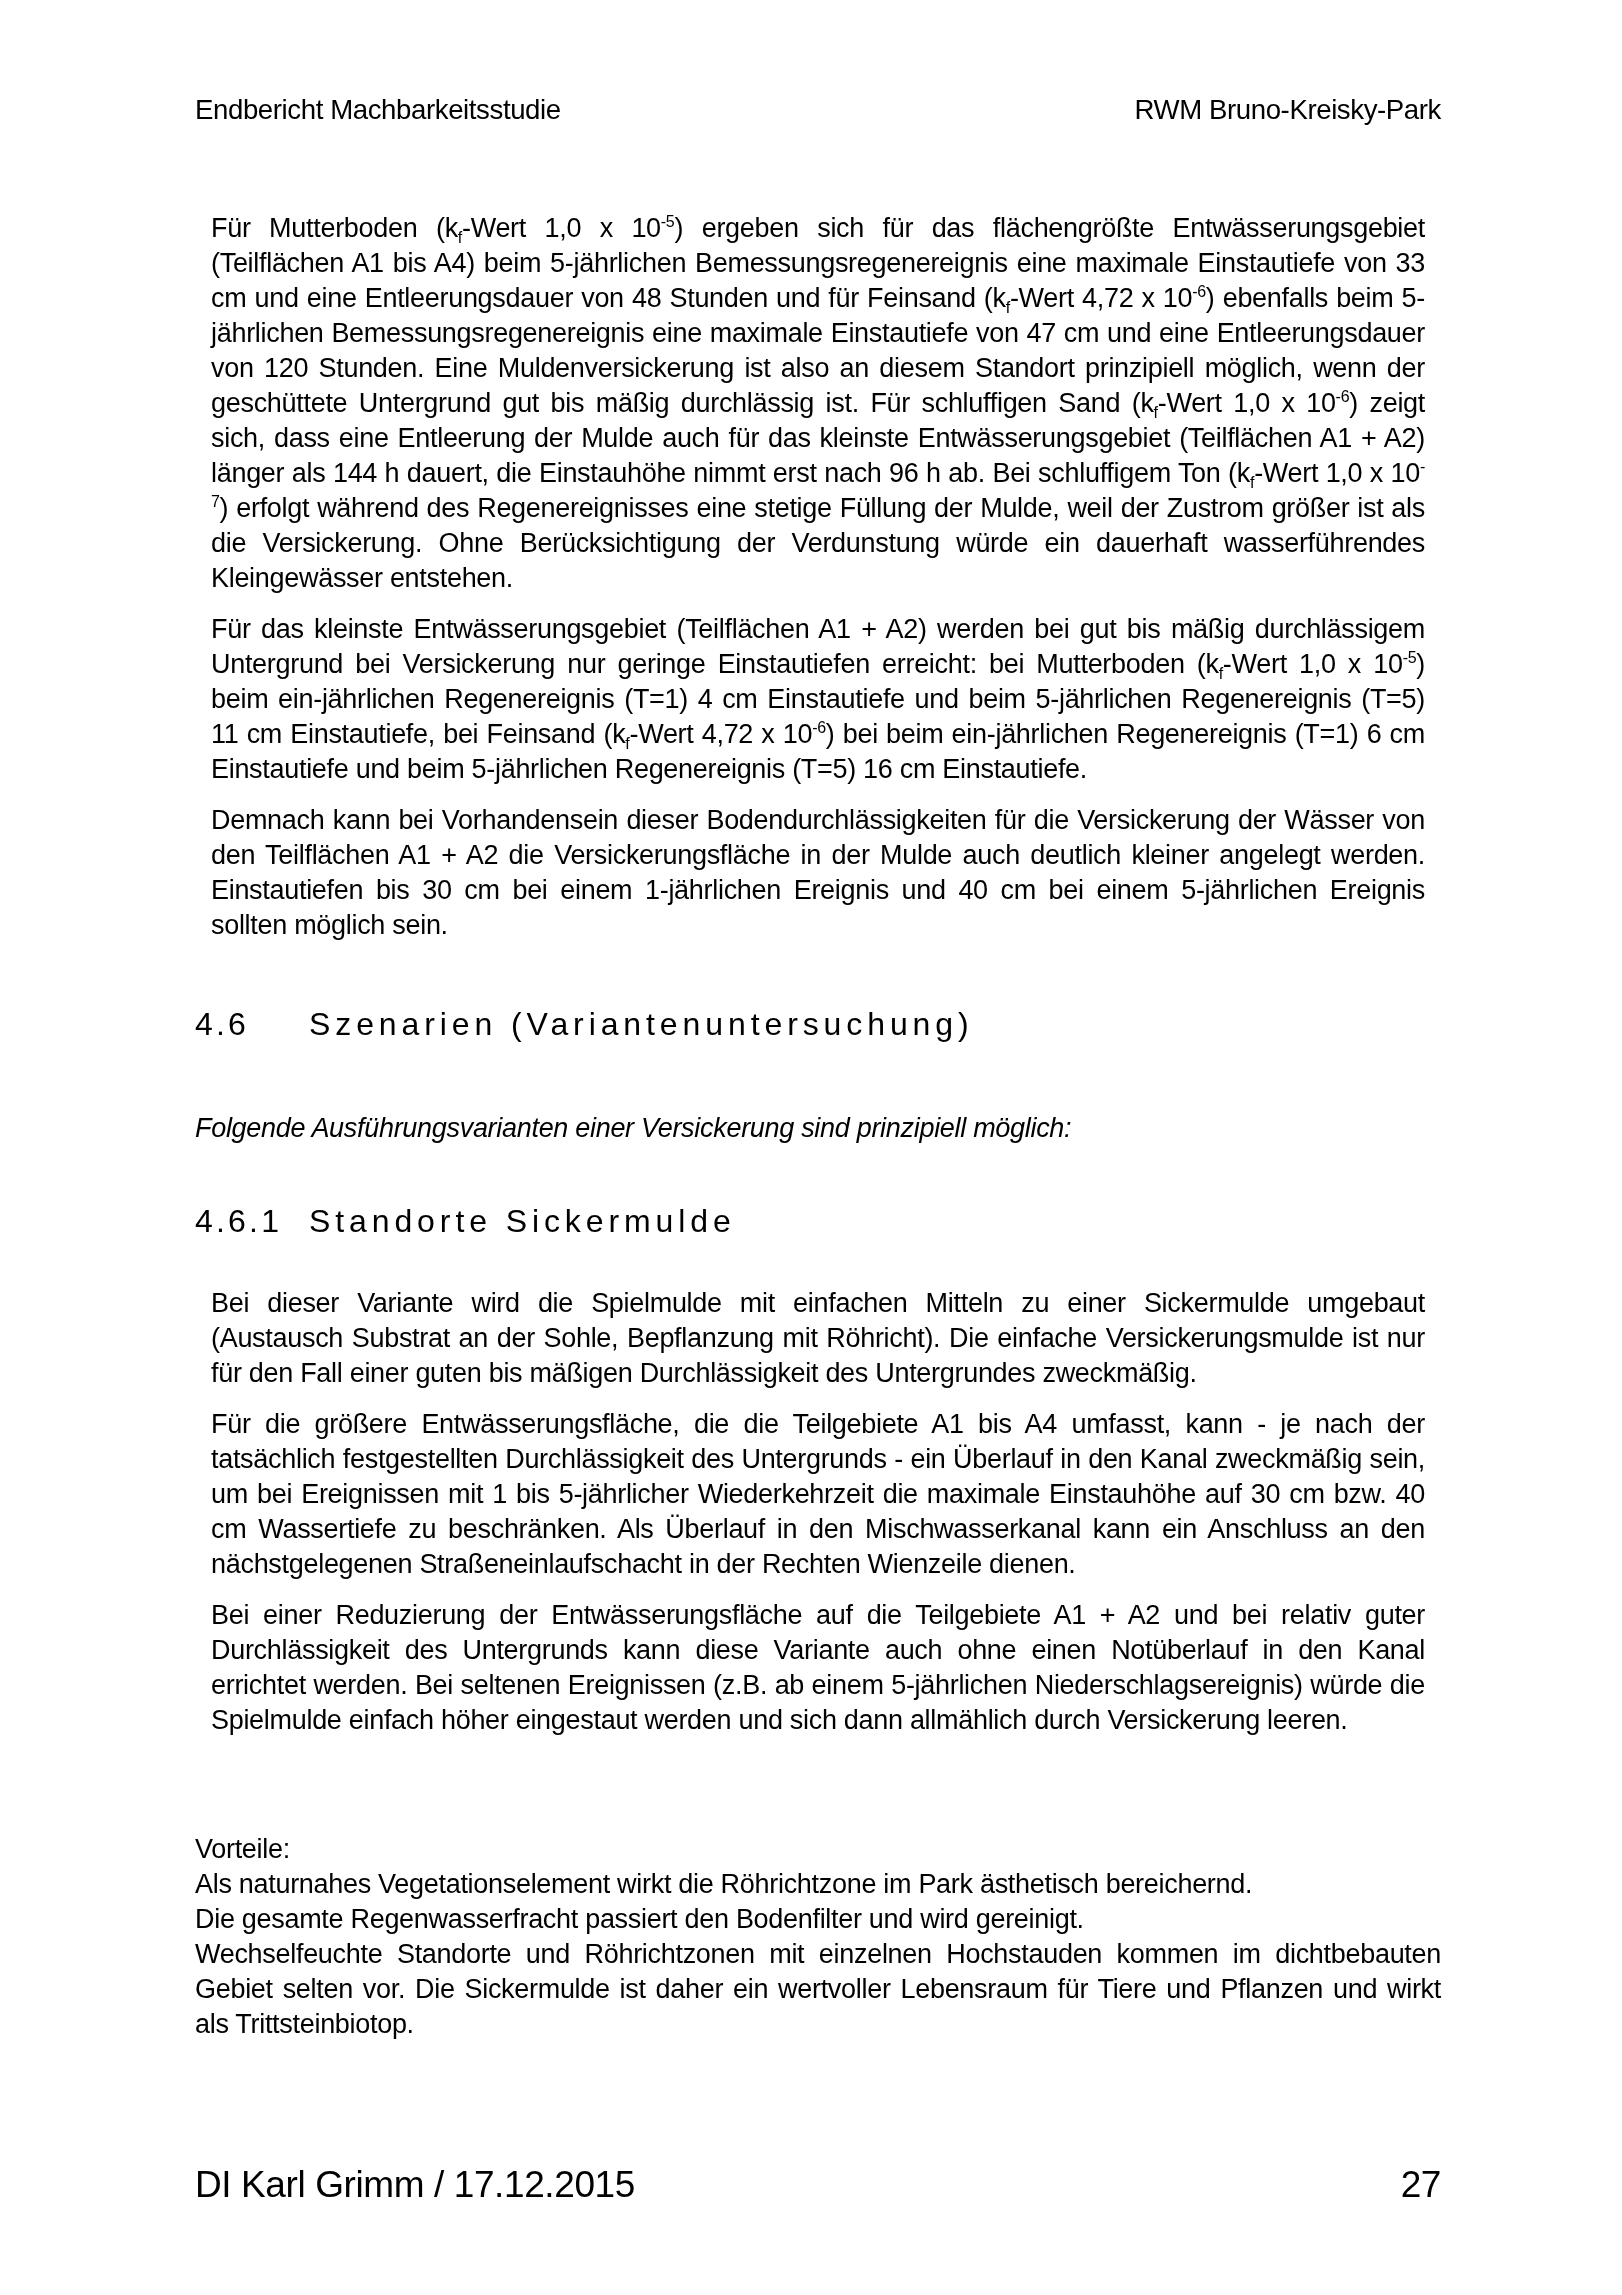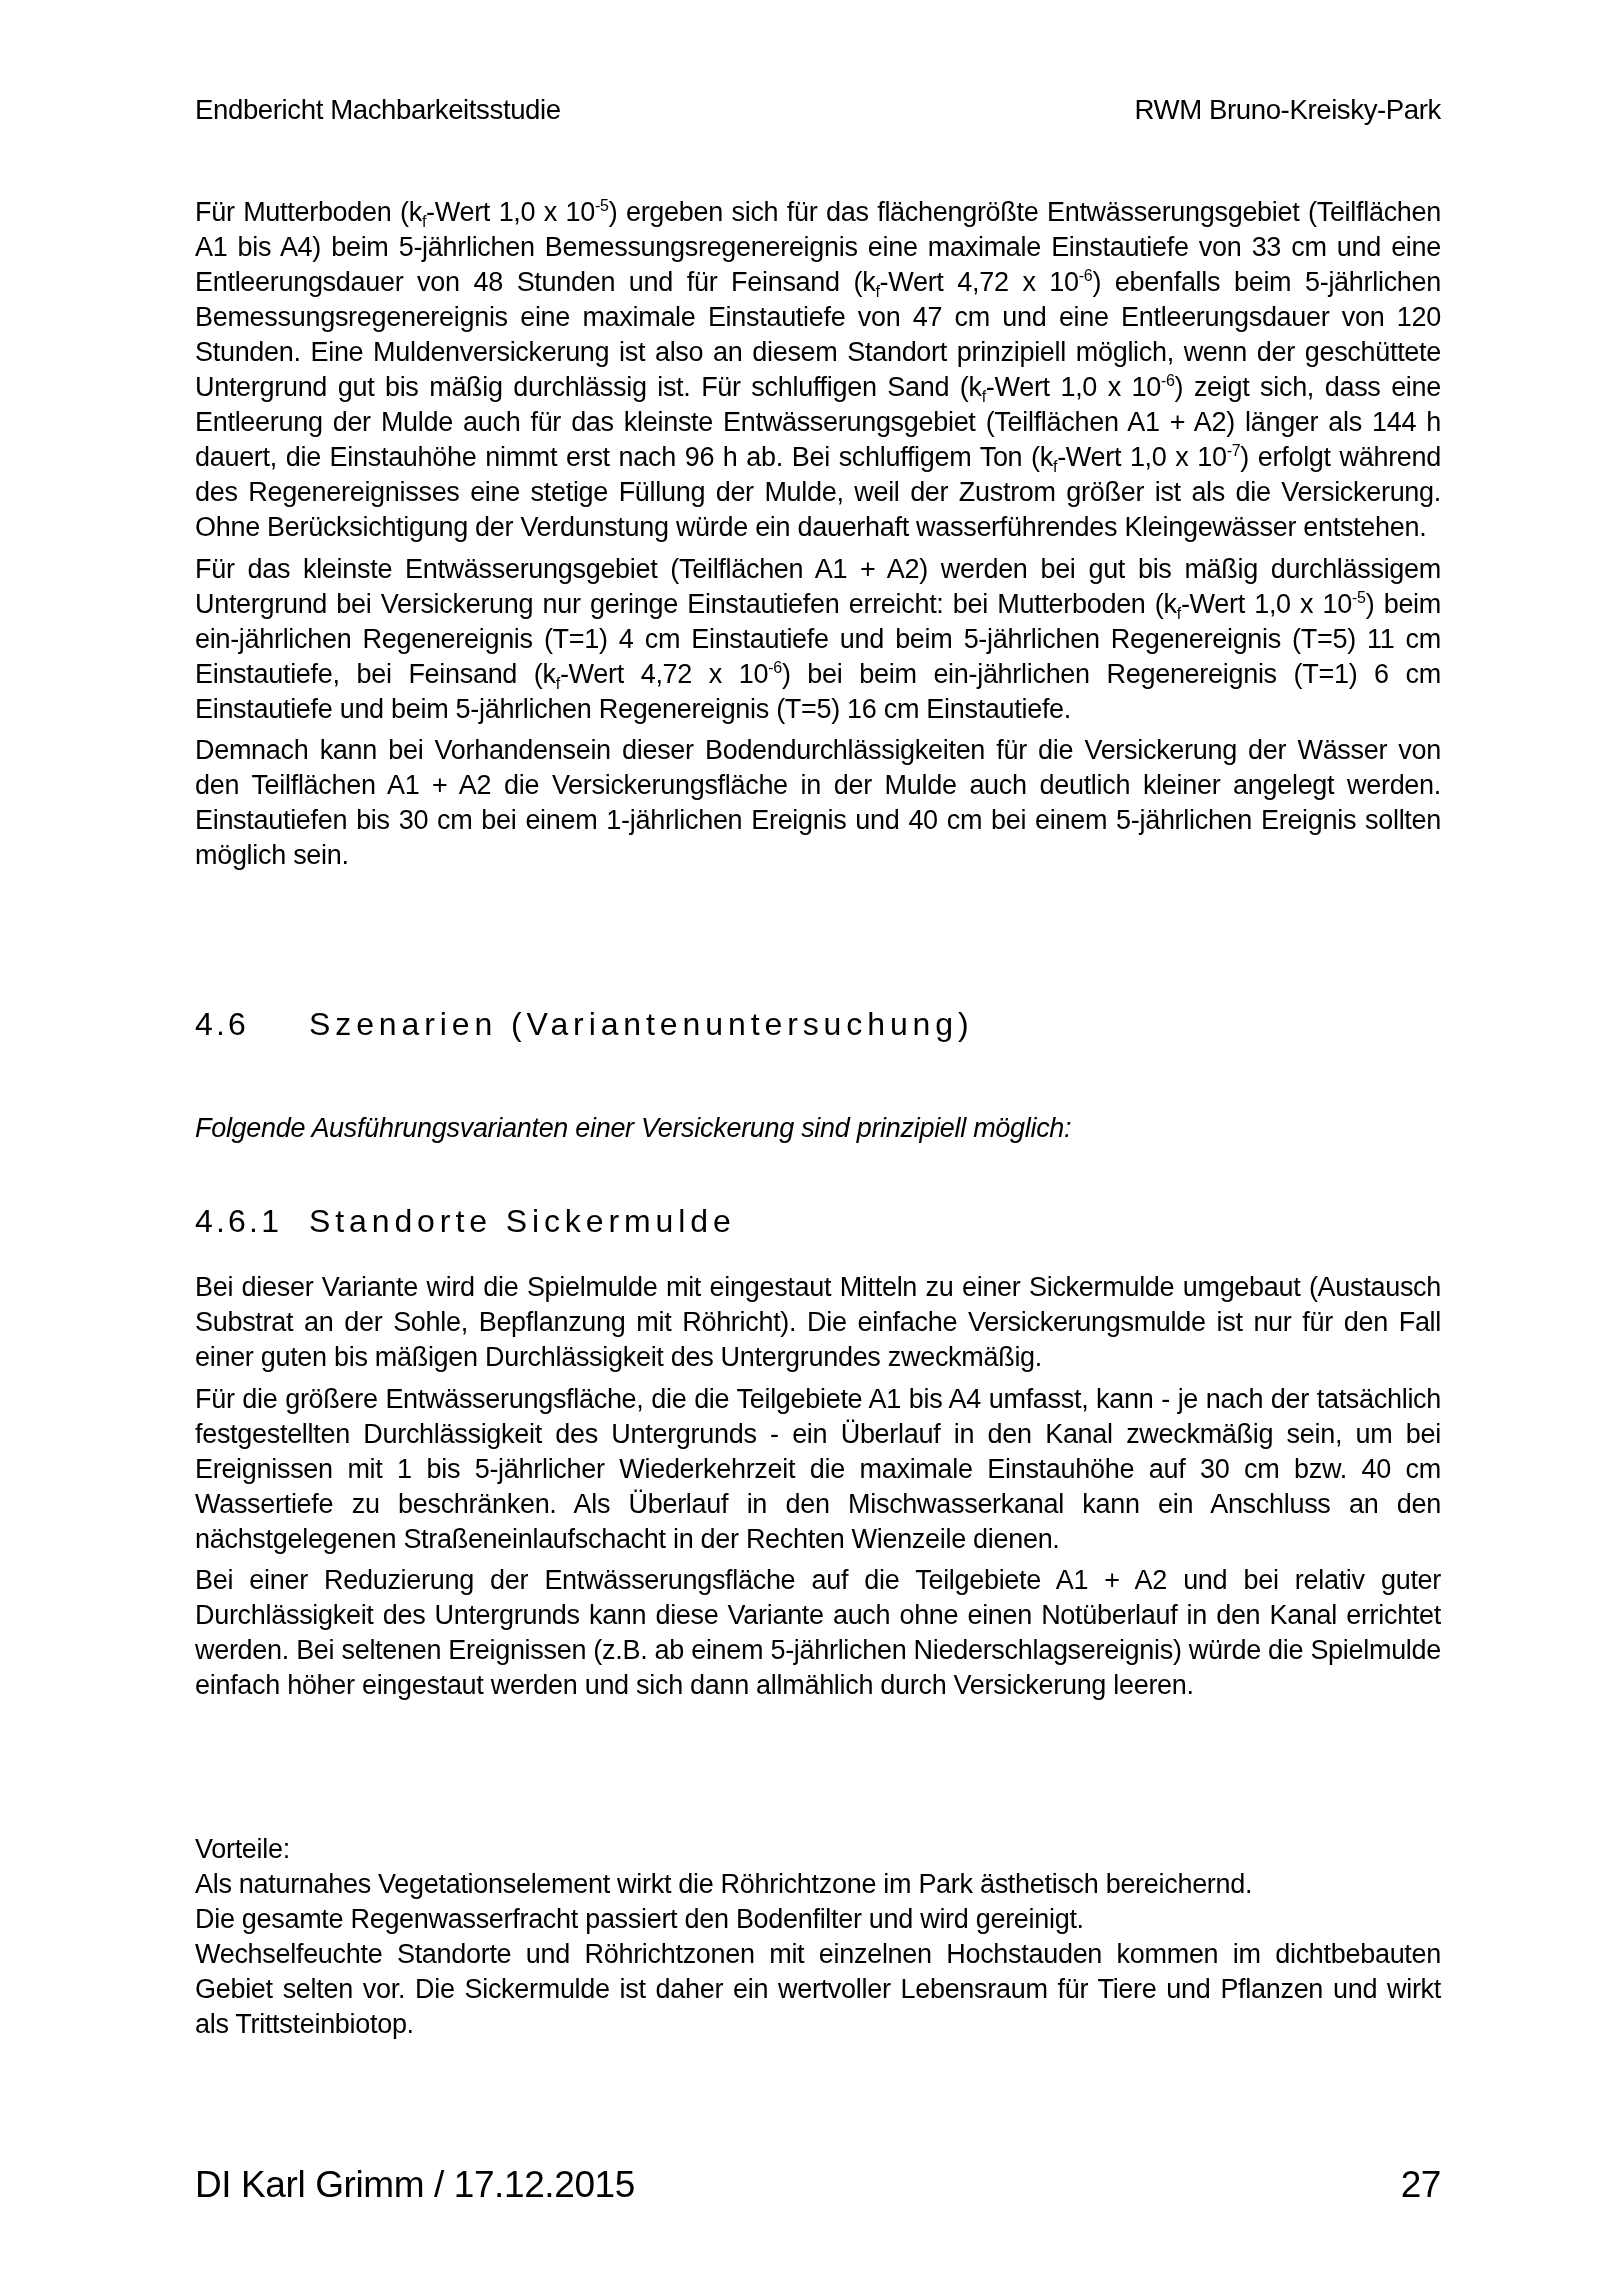--- a/index.html
+++ b/index.html
@@ -1,20 +1,20 @@
 <!DOCTYPE html>
 <html style="font-size:13px"><head>
 <meta charset="utf-8">
 <style>
   html, body { margin: 0; padding: 0; background: #ffffff; }
   body { width: 1622px; height: 2295px; position: relative; overflow: hidden; color: #000; font-family: "Liberation Sans", sans-serif; }
   .page { position: absolute; left: 0; top: 0; width: 1622px; height: 1896px; }
   .hdr { position: absolute; top: 94px; left: 195px; width: 1246px; font-size: 27.6px; display: flex; justify-content: space-between; letter-spacing: -0.4px; }
   .body { position: absolute; left: 195px; width: 1246px; font-size: 27px; line-height: 35px; letter-spacing: -0.3px; }
-  .p { text-align: justify; margin: 0; }
+  .p { text-align: justify; margin: 16px; }
   .p + .p { margin-top: 6.5px; }
   sup { font-size: 16px; line-height: 0; vertical-align: 9.7px; }
   sub { font-size: 16px; line-height: 0; }
   .h { position: absolute; left: 195px; font-size: 32px; letter-spacing: 4.9px; }
   .h .num { display: inline-block; width: 114px; letter-spacing: 3.2px; }
   .h2 .num { width: 114px; }
   .single { position: absolute; left: 195px; font-size: 27px; letter-spacing: -0.3px; font-style: italic; }
   .ftr { position: absolute; top: 2164px; left: 195px; width: 1246px; font-size: 37px; display: flex; justify-content: space-between; letter-spacing: -0.4px; }
   .list-line { display: block; }
 </style>
@@ -38,21 +38,21 @@
     <span class="num">4.6</span><span>Szenarien (Variantenuntersuchung)</span>
   </div>
 
   <div class="single" style="top:1113px;">Folgende Ausführungsvarianten einer Versickerung sind prinzipiell möglich:</div>
 
   <div class="h h2" style="top:1203px;">
     <span class="num">4.6.1</span><span>Standorte Sickermulde</span>
   </div>
 
   <div class="body" style="top:1270px;">
-    <p class="p">Bei dieser Variante wird die Spielmulde mit eingestaut Mitteln zu einer Sickermulde umgebaut (Austausch Substrat an der Sohle, Bepflanzung mit Röhricht). Die einfache Versickerungsmulde ist nur für den Fall einer guten bis mäßigen Durchlässigkeit des Untergrundes zweckmäßig.</p>
+    <p class="p">Bei dieser Variante wird die Spielmulde mit einfachen Mitteln zu einer Sickermulde umgebaut (Austausch Substrat an der Sohle, Bepflanzung mit Röhricht). Die einfache Versickerungsmulde ist nur für den Fall einer guten bis mäßigen Durchlässigkeit des Untergrundes zweckmäßig.</p>
     <p class="p">Für die größere Entwässerungsfläche, die die Teilgebiete A1 bis A4 umfasst, kann -  je nach der tatsächlich festgestellten Durchlässigkeit des Untergrunds - ein Überlauf in den Kanal zweckmäßig sein, um bei Ereignissen mit 1 bis 5-jährlicher Wiederkehrzeit die maximale Einstauhöhe auf 30 cm bzw. 40 cm Wassertiefe zu beschränken. Als Überlauf in den Mischwasserkanal kann ein Anschluss an den nächstgelegenen Straßeneinlaufschacht in der Rechten Wienzeile dienen.</p>
     <p class="p">Bei einer Reduzierung der Entwässerungsfläche auf die Teilgebiete A1 + A2 und bei relativ guter Durchlässigkeit des Untergrunds kann diese Variante auch ohne einen Notüberlauf in den Kanal errichtet werden. Bei seltenen Ereignissen (z.B. ab einem 5-jährlichen Niederschlagsereignis) würde die Spielmulde einfach höher eingestaut werden und sich dann allmählich durch Versickerung leeren.</p>
   </div>
 
   <div class="body" style="top:1832px;">
     <span class="list-line">Vorteile:</span>
     <span class="list-line">Als naturnahes Vegetationselement wirkt die Röhrichtzone im Park ästhetisch bereichernd.</span>
     <span class="list-line">Die gesamte Regenwasserfracht passiert den Bodenfilter und wird gereinigt.</span>
     <p class="p" style="margin:0;">Wechselfeuchte Standorte und Röhrichtzonen mit einzelnen Hochstauden kommen im dichtbebauten Gebiet selten vor. Die Sickermulde ist daher ein wertvoller Lebensraum für Tiere und Pflanzen und wirkt als Trittsteinbiotop.</p>
   </div>

